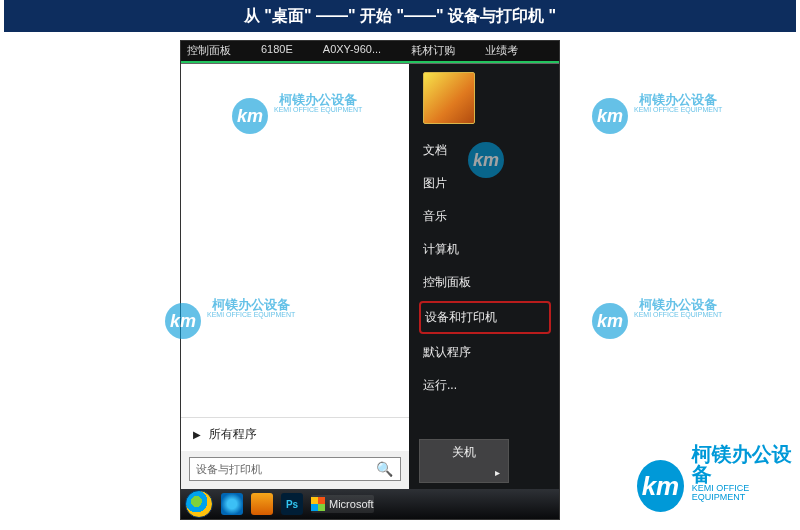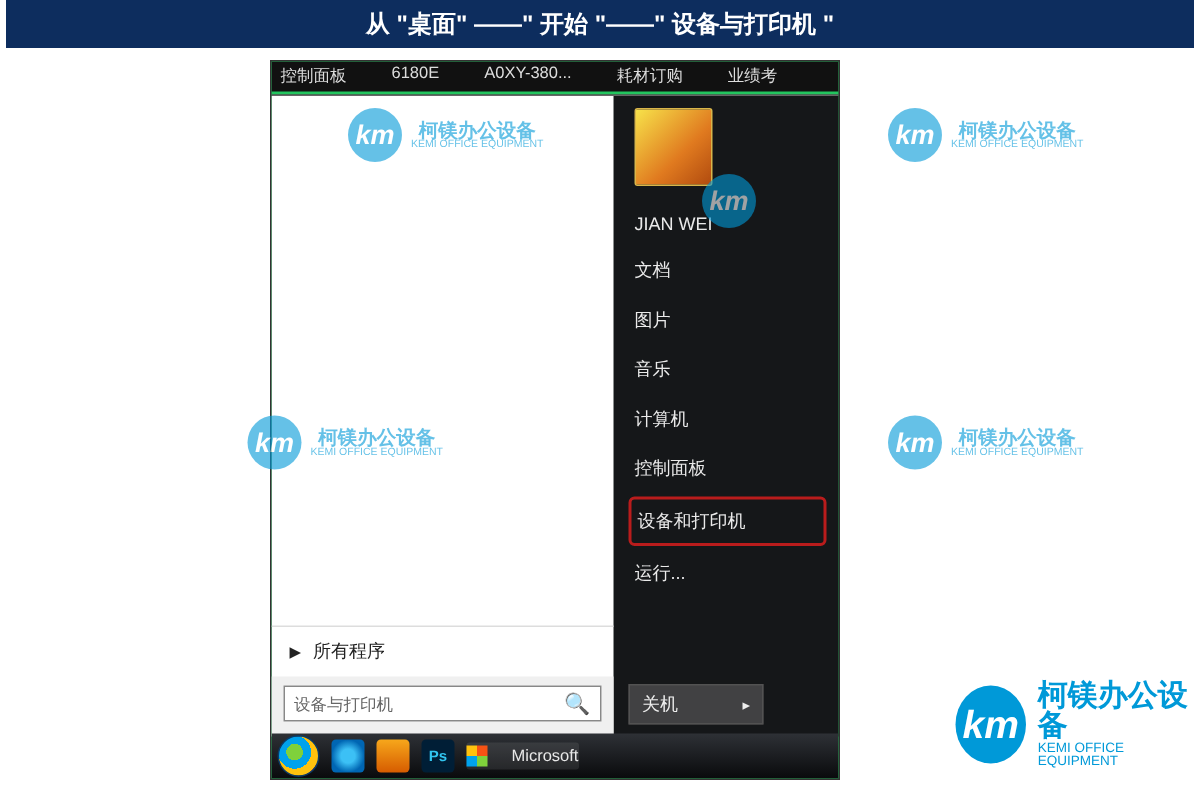--- a/index.html
+++ b/index.html
@@ -18,35 +18,35 @@
   .sm-allprograms { border-top: 1px solid #ddd; padding: 8px 12px; font-size: 12px; color: #222; display: flex; align-items: center; gap: 8px; }
   .sm-allprograms .tri { font-size: 10px; }
   .sm-search { padding: 6px 8px 10px 8px; background:#f0f0f0; }
   .sm-search-box { display: flex; align-items: center; border: 1px solid #888; background: #fff; padding: 3px 6px; font-size: 11px; color: #666; }
   .sm-search-box .mag { margin-left: auto; color: #2d6db5; font-size: 14px; }
 
   .sm-right { flex: 1; background: rgba(20,20,24,0.85); display: flex; flex-direction: column; padding: 8px 8px 0 10px; }
   .avatar { width: 52px; height: 52px; margin: 0 0 10px 4px; background: linear-gradient(135deg,#f7e24a 0%, #e07a1f 60%, #b14b0f 100%); border:1px solid #d9b64a; border-radius:2px; }
   .sm-item { color: #eaeaea; font-size: 12px; padding: 8px 4px; cursor: pointer; }
   .sm-item.highlight { border: 2px solid #b91c1c; border-radius: 4px; padding: 6px 4px; margin: 2px 0; }
-  .sm-shutdown { margin-top: auto; margin-bottom: 8px; display: flex; align-items: center; gap: 6px; background: rgba(70,70,72,0.9); border: 1px solid #525252; padding: 4px 8px; color: #eee; font-size: 12px; width: 90px; }
+  .sm-shutdown { margin-top: auto; margin-bottom: 8px; display: flex; align-items: center; gap: 6px; background: rgba(70,70,72,0.9); border: 1px solid #525252; padding: 4px 8px; color: #eee; font-size: 12px; width: 90px; flex-direction: column; }
   .sm-shutdown .arrow { margin-left: auto; font-size: 10px; }
 
   .taskbar { position: absolute; left: 0; right: 0; bottom: 0; height: 30px; background: linear-gradient(#2e3136, #090a0c); display: flex; align-items: center; padding: 0 4px; gap: 8px; }
   .tb-start { width: 28px; height: 28px; border-radius: 50%; background: radial-gradient(circle at 40% 40%, #7fd13b 0 25%, #00a2ed 25% 50%, #ffc20e 50% 75%, #f65314 75% 100%); border:1px solid #0a3a66; }
   .tb-icon { width: 22px; height: 22px; border-radius:3px; }
   .tb-ie { background: radial-gradient(circle,#3cc0f5 30%, #0066b3 70%); }
   .tb-mail { background: linear-gradient(#f7a71b,#d65c00); }
   .tb-ps { background:#001e36; color:#31c5f0; font-size:10px; font-weight:bold; display:flex; align-items:center; justify-content:center; }
-  .tb-task { display:flex; align-items:center; gap:16px; background: rgba(200,200,200,0.12); padding: 2px 0; border-radius:2px; font-size:11px; color:#e8e8e8; }
+  .tb-task { display:flex; align-items:center; gap:4px; background: rgba(200,200,200,0.12); padding: 2px 0; border-radius:2px; font-size:11px; color:#e8e8e8; }
   .tb-ms { width:14px;height:14px; background: conic-gradient(#f65314 0 25%, #7fd13b 0 50%, #00a2ed 0 75%, #ffc20e 0 100%); }
 
   
   .wm { position: absolute; display: flex; align-items: center; gap: 6px; opacity: 0.6; pointer-events: none; }
-  .wm-logo { width: 36px; height: 36px; border-radius: 50%; background: #0099d8; color: #fff; display: flex; align-items: center; justify-content: center; font-style: italic; font-weight: bold; font-size: 18px; }
+  .wm-logo { width: 36px; height: 36px; border-radius: 50%; background: #0099d8; color: #fff; display: flex; align-items: center; justify-content: center; font-style: italic; font-weight: bold; font-size: 18px; margin-top: 26px; }
   .wm-text { display: flex; flex-direction: column; line-height: 1; align-items: center; }
   .wm-cn { color: #0099d8; font-size: 13px; font-weight: bold; }
   .wm-en { color: #0099d8; font-size: 7px; }
   .wm1 { left: 232px; top: 72px; }
   .wm2 { left: 468px; top: 116px; }
   .wm3 { left: 592px; top: 72px; }
   .wm4 { left: 592px; top: 277px; }
   .wm5 { left: 165px; top: 277px; }
   .wm-big { position:absolute; left: 637px; bottom: 18px; opacity:1; display:flex; align-items:center; gap:8px; }
   .wm-big .wm-logo { width:52px; height:52px; font-size:26px; }
@@ -56,48 +56,48 @@
 </head>
 <body>
 
 <div class="title-bar">从 "桌面" ——" 开始 "——" 设备与打印机 "</div>
 
 <div class="screenshot">
 
   <div class="desktop-icons">
     <span class="desktop-icon">控制面板</span>
     <span class="desktop-icon">6180E</span>
-    <span class="desktop-icon">A0XY-380...</span>
+    <span class="desktop-icon">A0XY-960...</span>
     <span class="desktop-icon">耗材订购</span>
     <span class="desktop-icon">业绩考</span>
   </div>
 
   <div class="startmenu">
     <div class="sm-left">
       <div class="sm-left-body"></div>
       <div class="sm-allprograms">
         <span class="tri">▶</span>
         <span>所有程序</span>
       </div>
       <div class="sm-search">
         <div class="sm-search-box">
           <span>设备与打印机</span>
           <span class="mag">🔍</span>
         </div>
       </div>
     </div>
     <div class="sm-right">
       <div class="avatar"></div>
-      <div class="sm-item">JIAN WEI</div>
       <div class="sm-item">文档</div>
       <div class="sm-item">图片</div>
       <div class="sm-item">音乐</div>
       <div class="sm-item">计算机</div>
       <div class="sm-item">控制面板</div>
       <div class="sm-item highlight">设备和打印机</div>
+      <div class="sm-item">默认程序</div>
       <div class="sm-item">运行...</div>
       <div class="sm-shutdown">
         <span>关机</span>
         <span class="arrow">▸</span>
       </div>
     </div>
   </div>
 
   <div class="taskbar">
     <div class="tb-start"></div>

